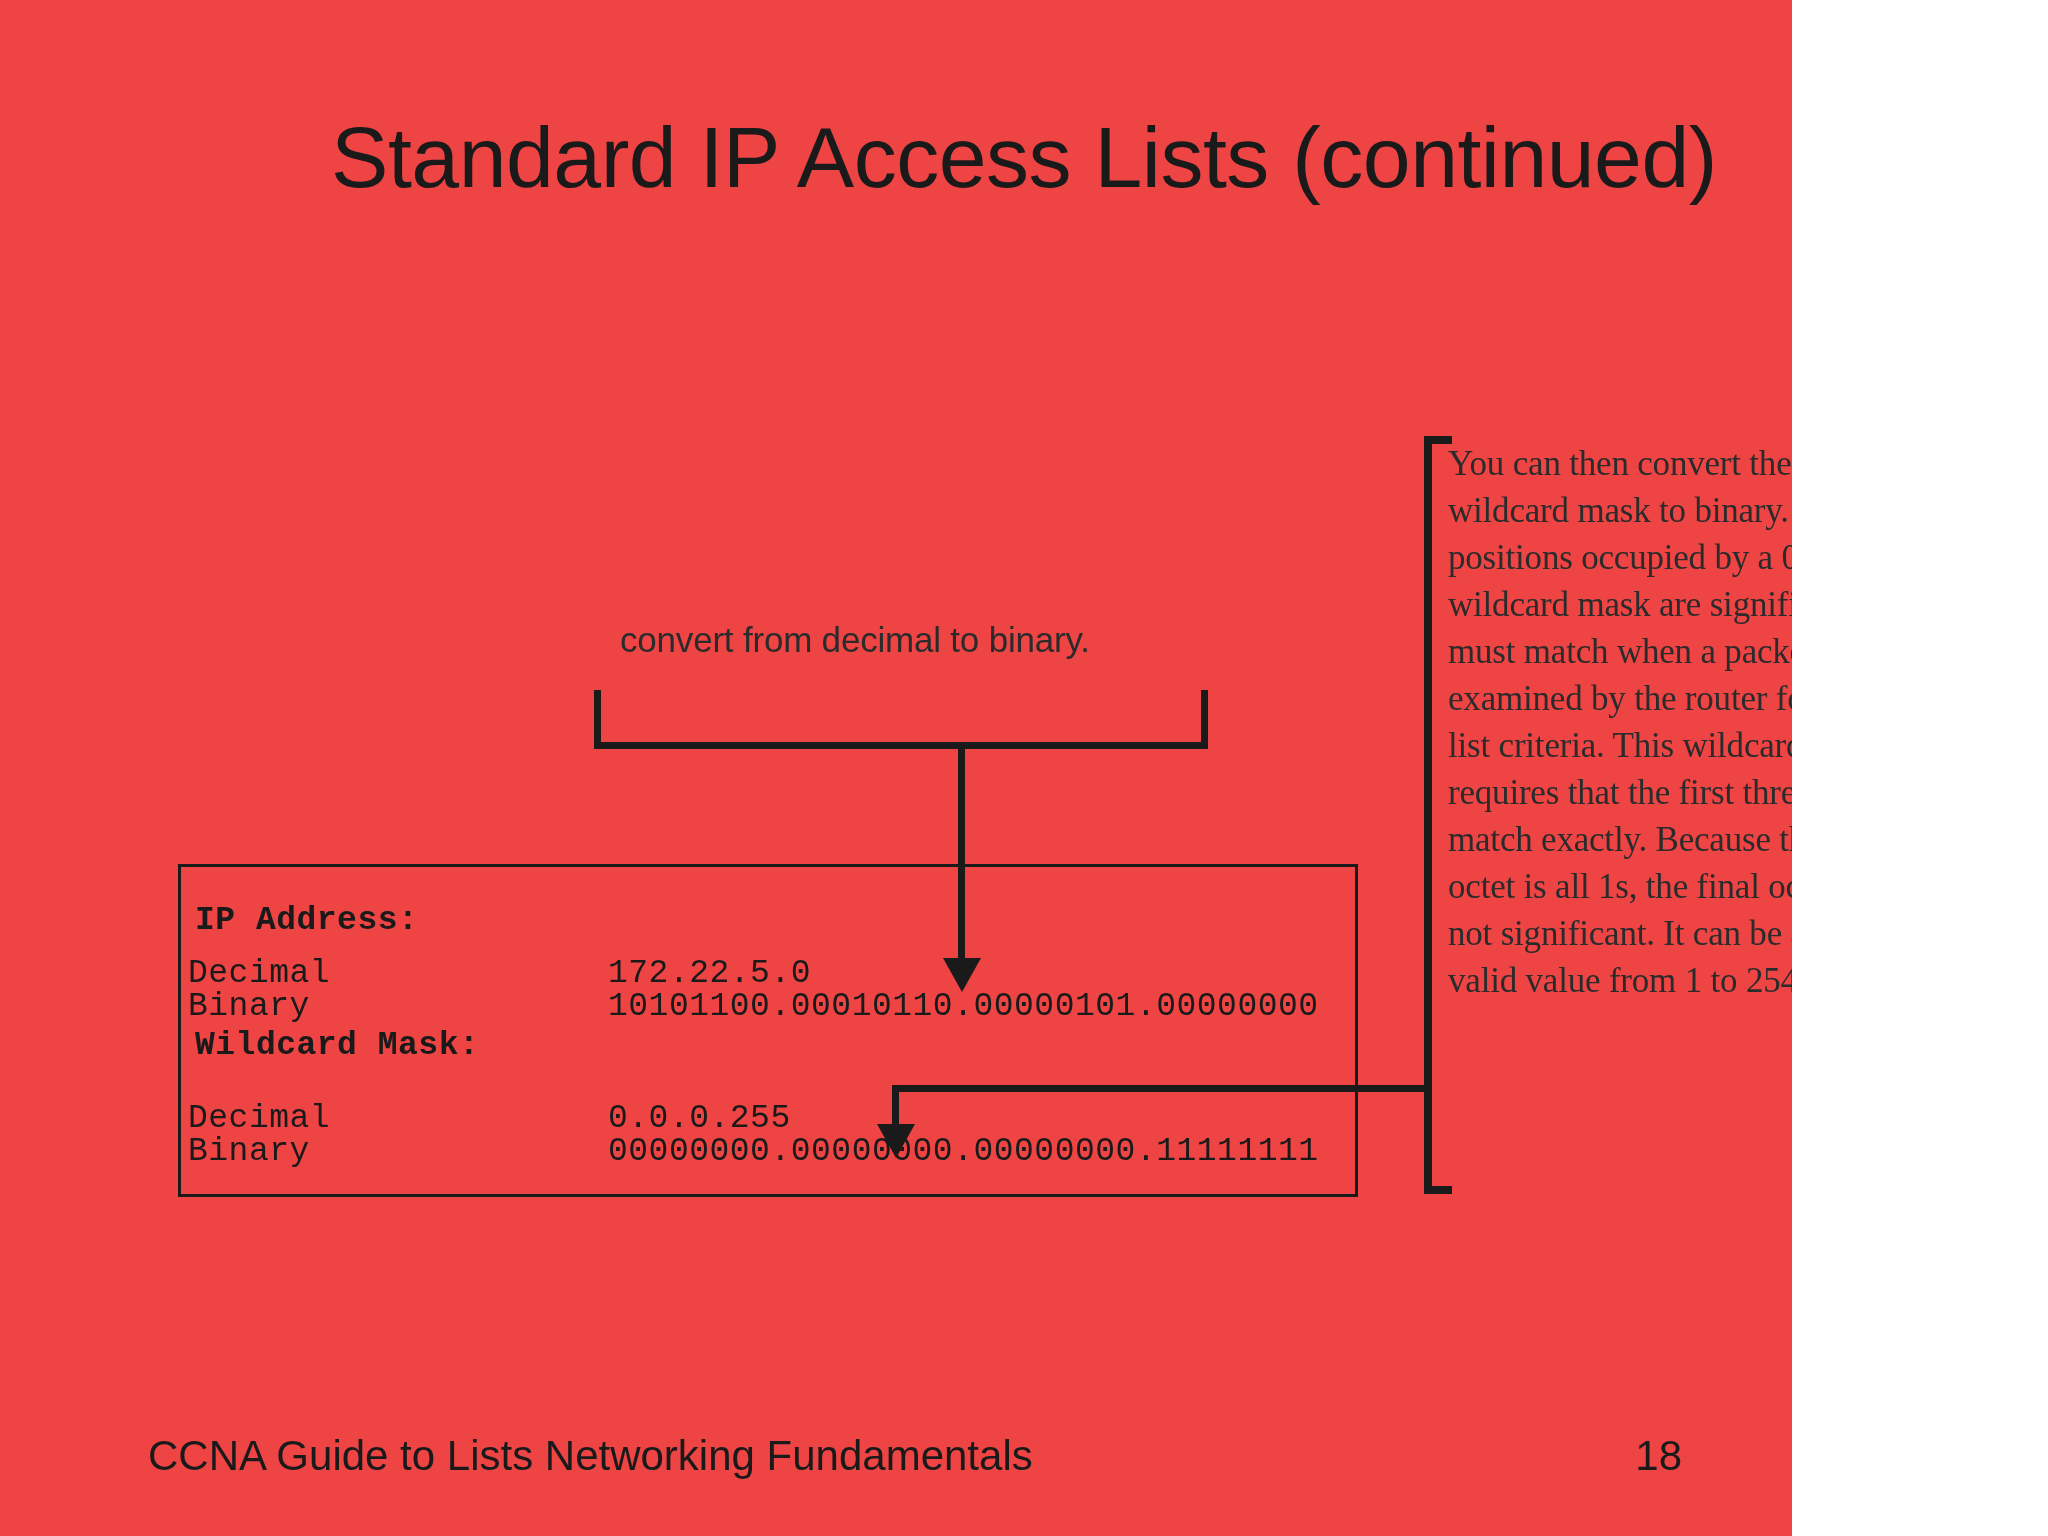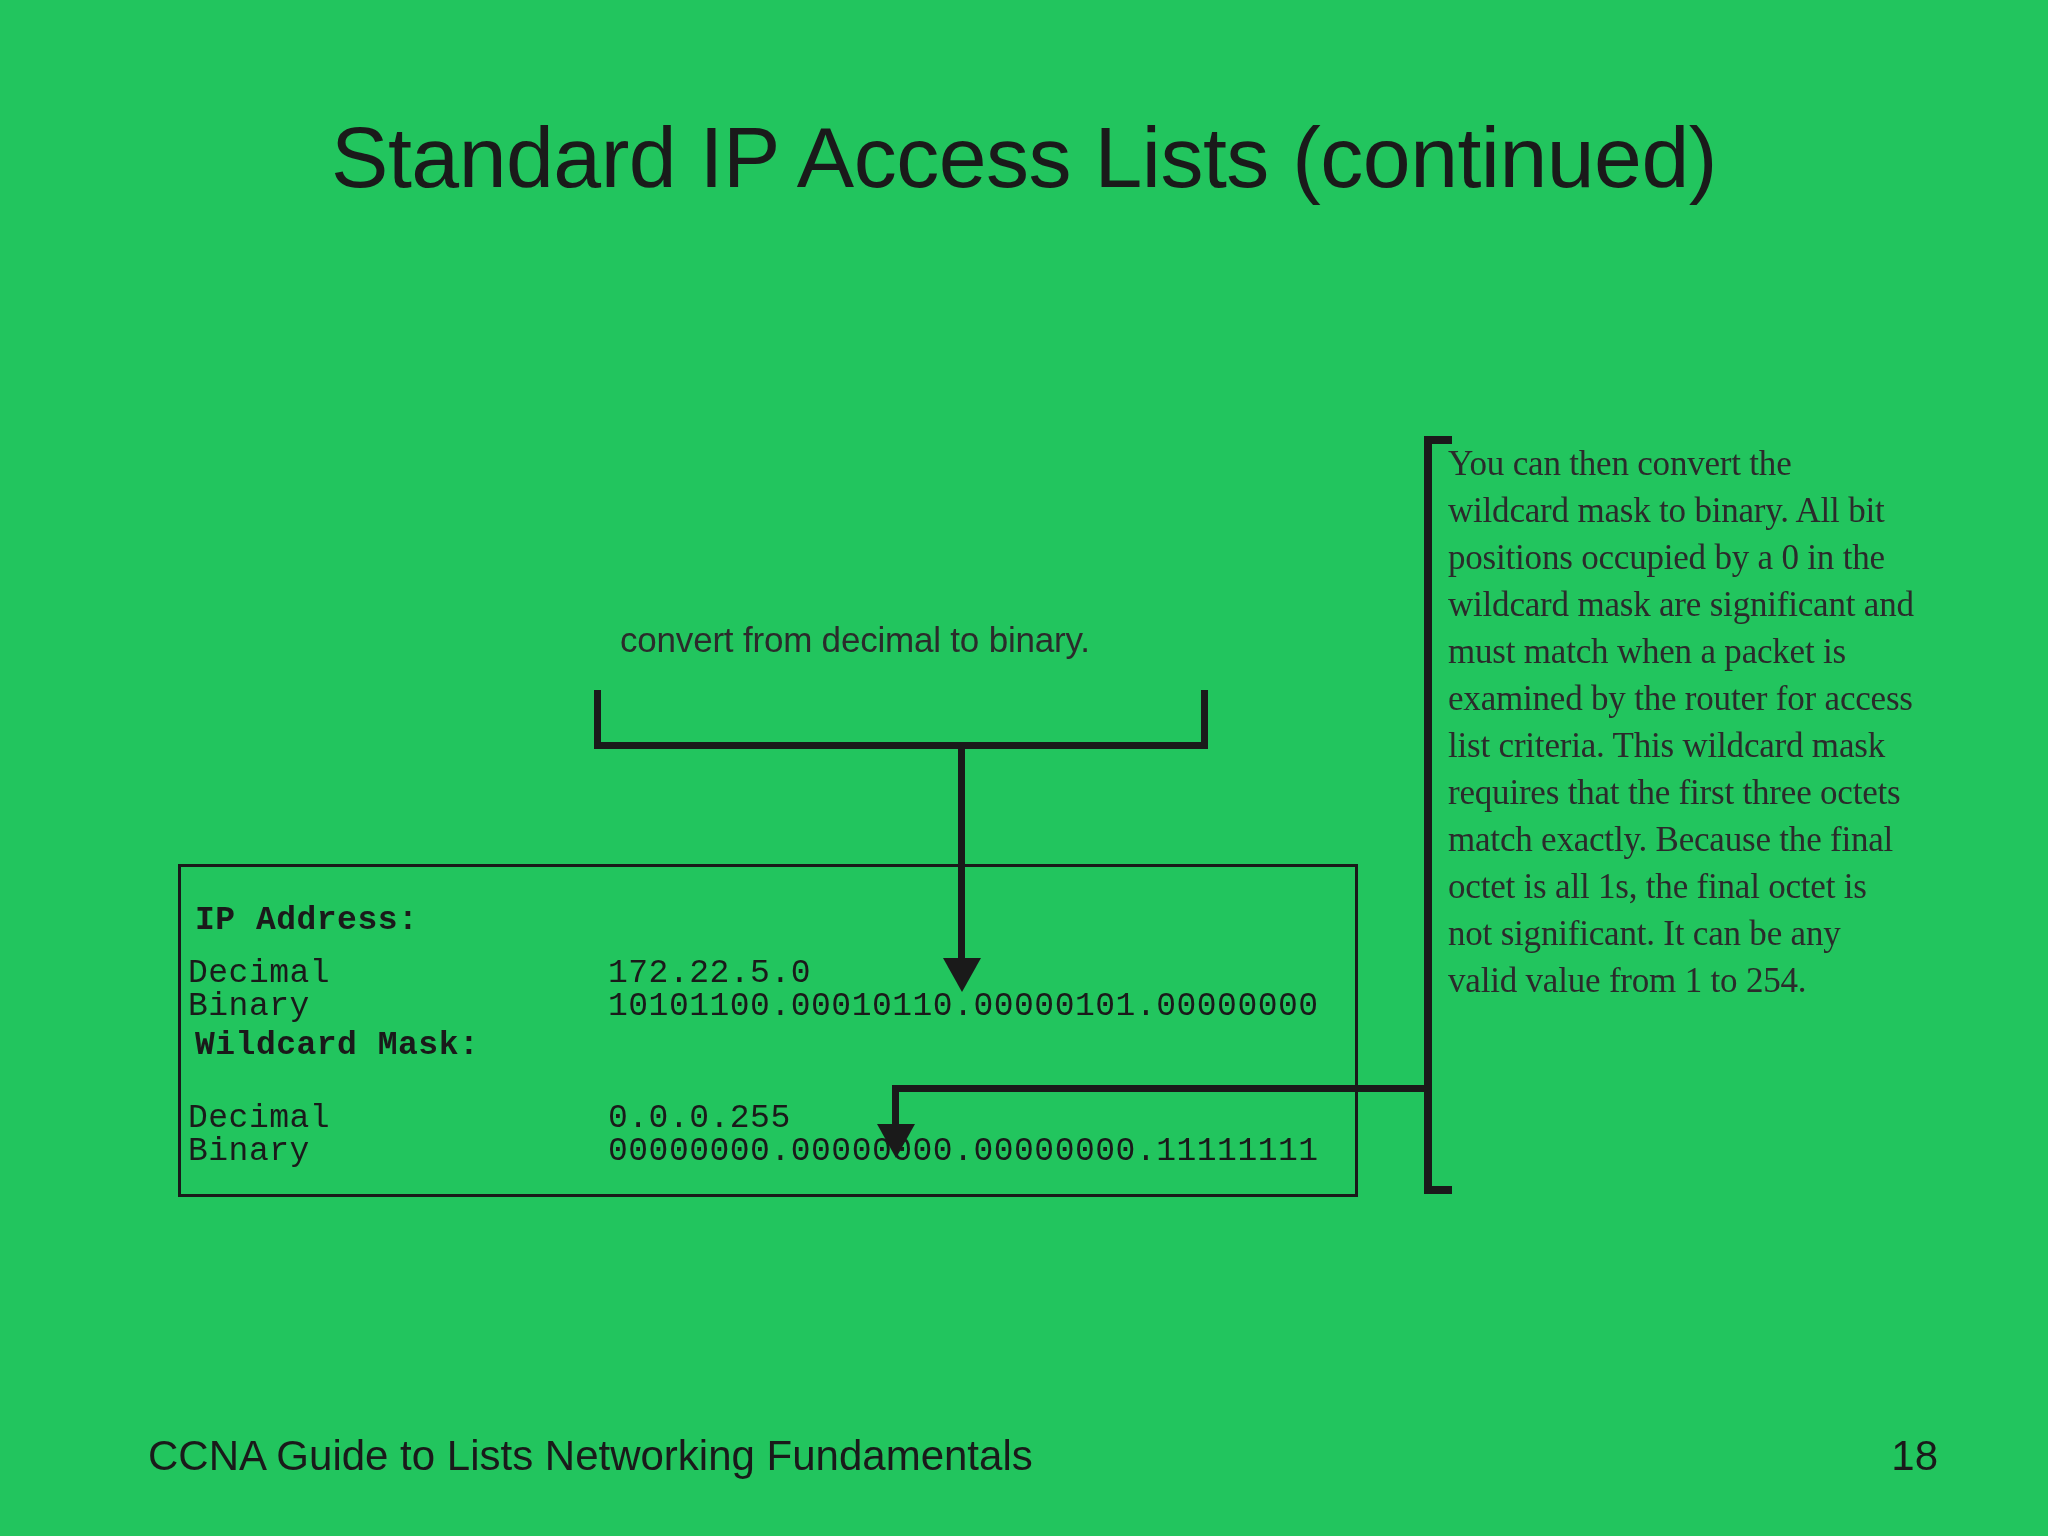--- a/index.html
+++ b/index.html
@@ -5,23 +5,23 @@
   html, body {
     margin: 0;
     padding: 0;
     background: #ffffff;
   }
   body {
     font-family: "Liberation Sans", sans-serif;
   }
   #slide {
     position: relative;
-    width: 2048px;
+    width: 1792px;
     height: 1536px;
-    background: #22c55e;
+    background: #ef4444;
     overflow: hidden;
   }
 
   
   #slide-title {
     position: absolute;
     left: 0;
     top: 108px;
     width: 2048px;
     text-align: center;

